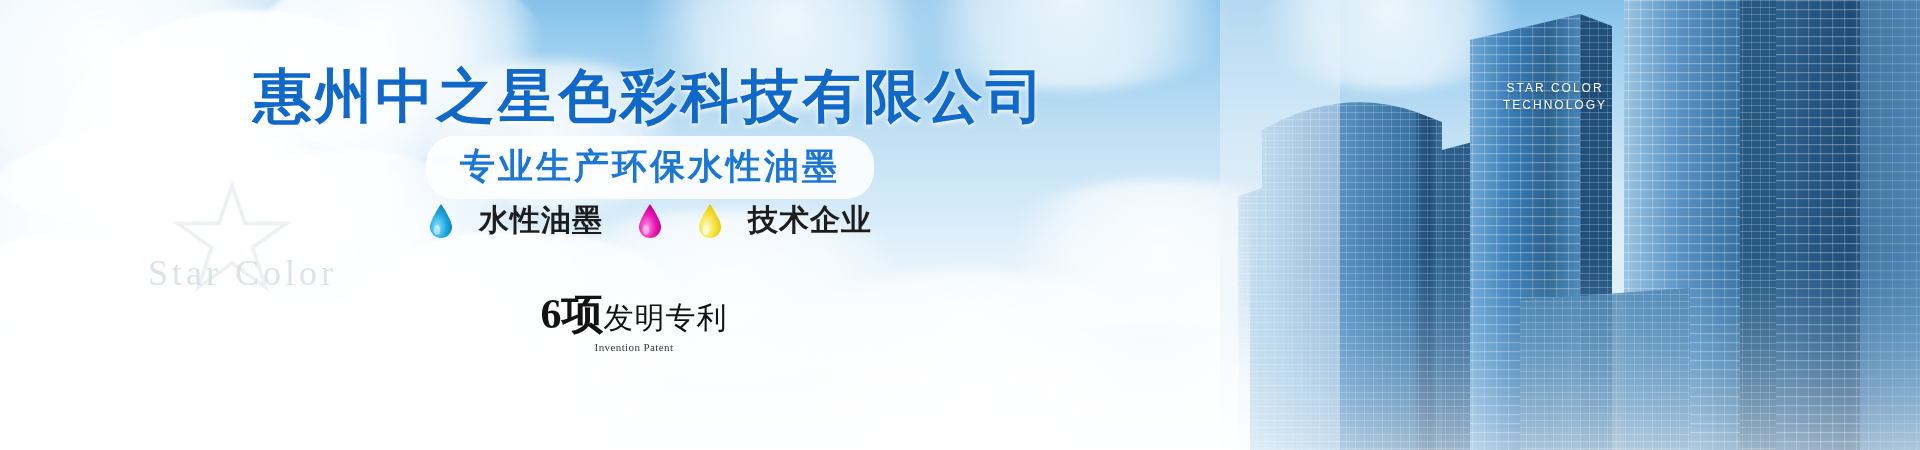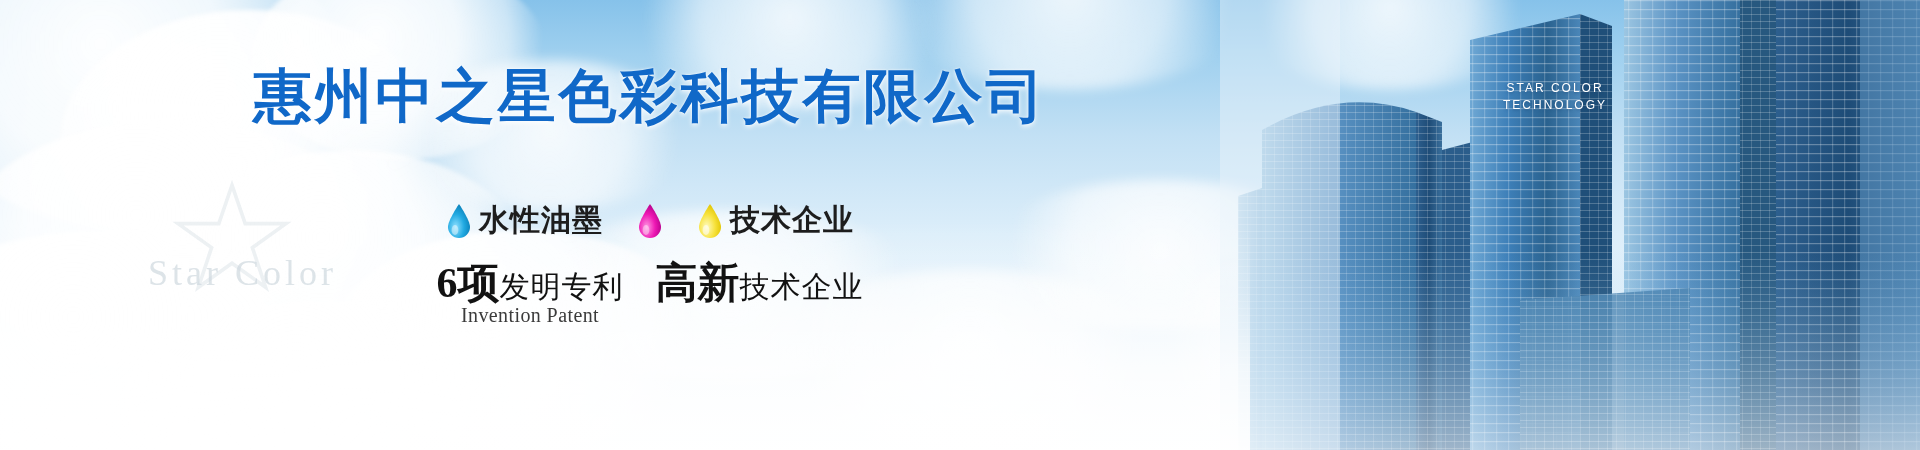--- a/index.html
+++ b/index.html
@@ -159,21 +159,21 @@
     left: 0; right: 0;
     top: 200px;
     display: flex;
     justify-content: center;
     align-items: center;
     gap: 34px;
   }
   .feature {
     display: flex;
     align-items: center;
-    gap: 7px;
+    gap: 25px;
     white-space: nowrap;
   }
   .feature-label {
     font-size: 30px;
     font-weight: bold;
     color: #1d1d1d;
     letter-spacing: 1px;
   }
   .drop { width: 26px; height: 36px; display: block; }
 
@@ -184,34 +184,35 @@
     display: flex;
     justify-content: center;
     align-items: flex-start;
     gap: 32px;
   }
   .cred { text-align: center; }
   .cred-main {
     white-space: nowrap;
     color: #121212;
     line-height: 1.0;
+    margin-top: 31px;
   }
   .cred-big {
     font-size: 42px;
     font-weight: bold;
     letter-spacing: 0px;
   }
   .cred-small {
     font-size: 30px;
     font-weight: normal;
     letter-spacing: 1px;
   }
   .cred-sub {
-    margin-top: 0;
-    font-size: 20px;
+    margin-top: 6px;
+    font-size: 11px;
     color: #3b3b3b;
     letter-spacing: 0.4px;
     white-space: nowrap;
   }
 
   
   .brandmark {
     position: absolute;
     right: 300px;
     top: 80px;
@@ -336,20 +337,23 @@
 
   <div class="brandmark">
     <div>STAR COLOR</div>
     <div>TECHNOLOGY</div>
   </div>
 
   <div class="content">
 
     <div class="title">惠州中之星色彩科技有限公司</div>
 
+    <div class="subtitle-wrap">
+      <span class="subtitle">专业生产环保水性油墨</span>
+    </div>
 
     <div class="features">
 
       <div class="feature">
         <svg class="drop" viewBox="0 0 26 36">
           <defs>
             <radialGradient id="dg1" cx="35%" cy="68%" r="70%">
               <stop offset="0%" stop-color="#8fe0ff"></stop>
               <stop offset="55%" stop-color="#21a9e1"></stop>
               <stop offset="100%" stop-color="#0a7fb8"></stop>
@@ -395,21 +399,18 @@
     <div class="creds">
 
       <div class="cred">
         <div class="cred-main">
           <span class="cred-big">6项</span><span class="cred-small">发明专利</span>
         </div>
         <div class="cred-sub">Invention Patent</div>
       </div>
 
       <div class="cred">
-        <div class="cred-main">
-          <span class="cred-big">高新</span><span class="cred-small">技术企业</span>
-        </div>
       </div>
 
     </div>
 
   </div>
 </div>
 
 </body></html>

